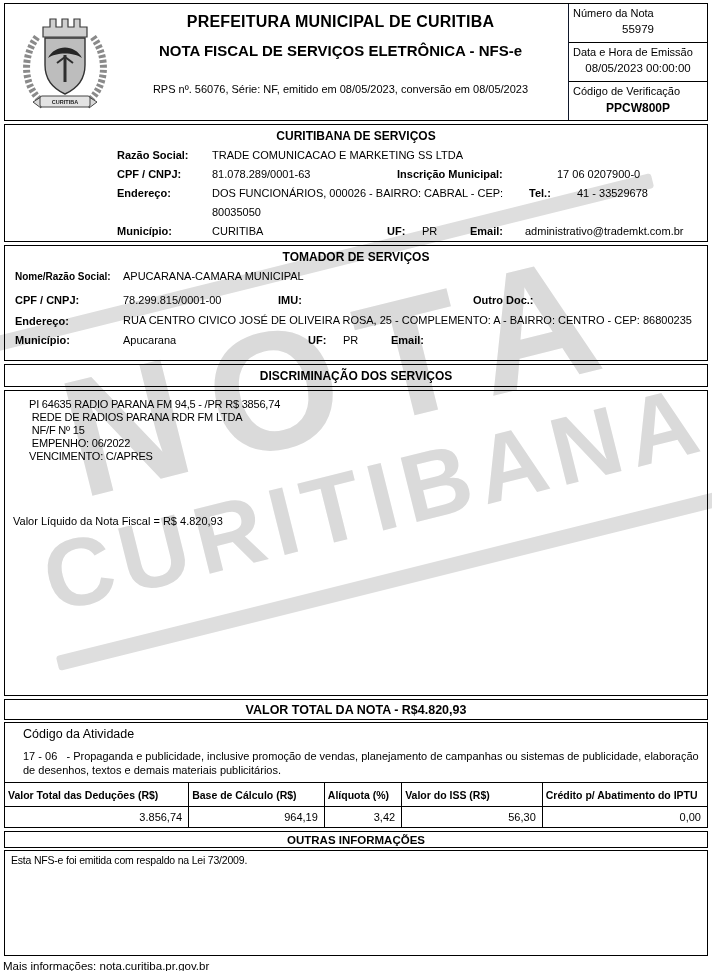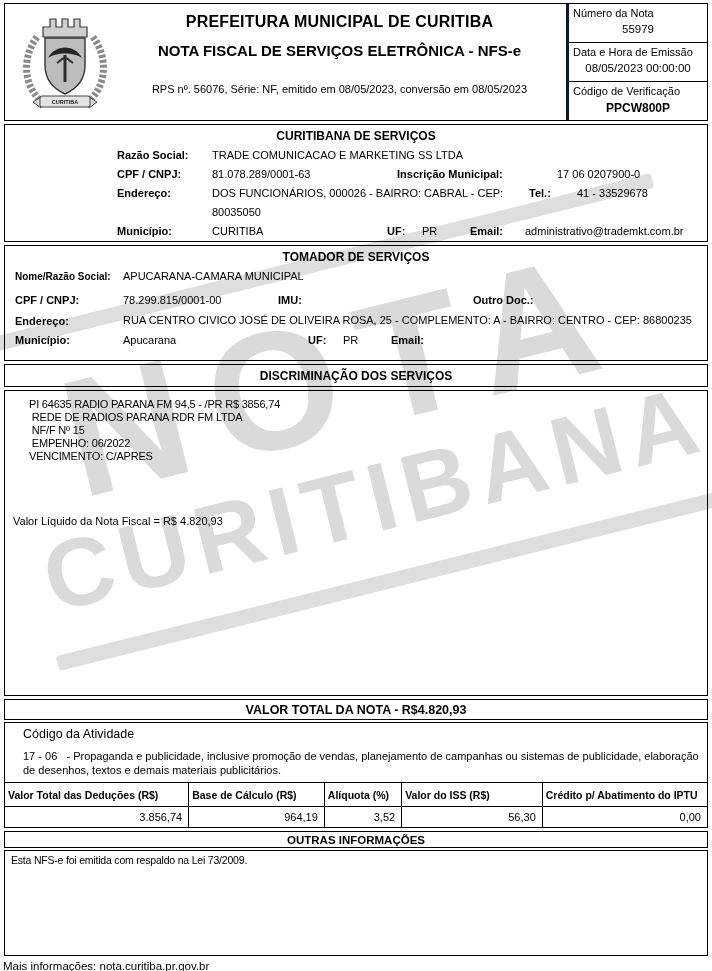--- a/index.html
+++ b/index.html
@@ -6,21 +6,21 @@
   html,body { background:#fff; }
   body {
     width:712px; height:971px; position:relative; overflow:hidden;
     font-family:"Liberation Sans", sans-serif; color:#000;
   }
   .content { position:relative; z-index:1; padding-top:3px; }
   .box { border:1px solid #000; margin:0 4px 3px 4px; background:transparent; }
 
   
   .header-box { display:flex; height:118px; padding:0; }
-  .header-left { flex:1; position:relative; border-right:3px solid #0f172a; }
+  .header-left { flex:1; position:relative; border-right:1px solid #0f172a; }
   .logo { position:absolute; left:12px; top:6px; width:96px; height:106px; }
   .titles { position:absolute; left:112px; right:4px; top:9px; text-align:center; }
   .h-title { font-size:16px; font-weight:bold; letter-spacing:.2px; margin-bottom:11px; }
   .h-sub   { font-size:12.5px; font-weight:bold; margin-bottom:12px; }
   .h-doc   { font-size:15px; font-weight:bold; margin-bottom:23px; }
   .h-rps   { font-size:11px; line-height:14px; max-width:430px; margin:0 auto; }
   .header-right { width:138px; display:flex; flex-direction:column; }
   .hr-cell { flex:1; border-bottom:1px solid #000; padding:3px 4px 0 4px; }
   .hr-cell:last-child { border-bottom:none; }
   .hr-label { font-size:11px; white-space:nowrap; }
@@ -232,21 +232,21 @@
         <th>Base de Cálculo (R$)</th>
         <th>Alíquota (%)</th>
         <th>Valor do ISS (R$)</th>
         <th>Crédito p/ Abatimento do IPTU</th>
       </tr>
     </thead>
     <tbody>
       <tr>
         <td>3.856,74</td>
         <td>964,19</td>
-        <td>3,52</td>
+        <td>3,42</td>
         <td>56,30</td>
         <td>0,00</td>
       </tr>
     </tbody>
   </table>
 
   <div class="box bar outras">OUTRAS INFORMAÇÕES</div>
   <div class="box outras-box">
     <div>Esta NFS-e foi emitida com respaldo na Lei 73/2009.</div>
   </div>

